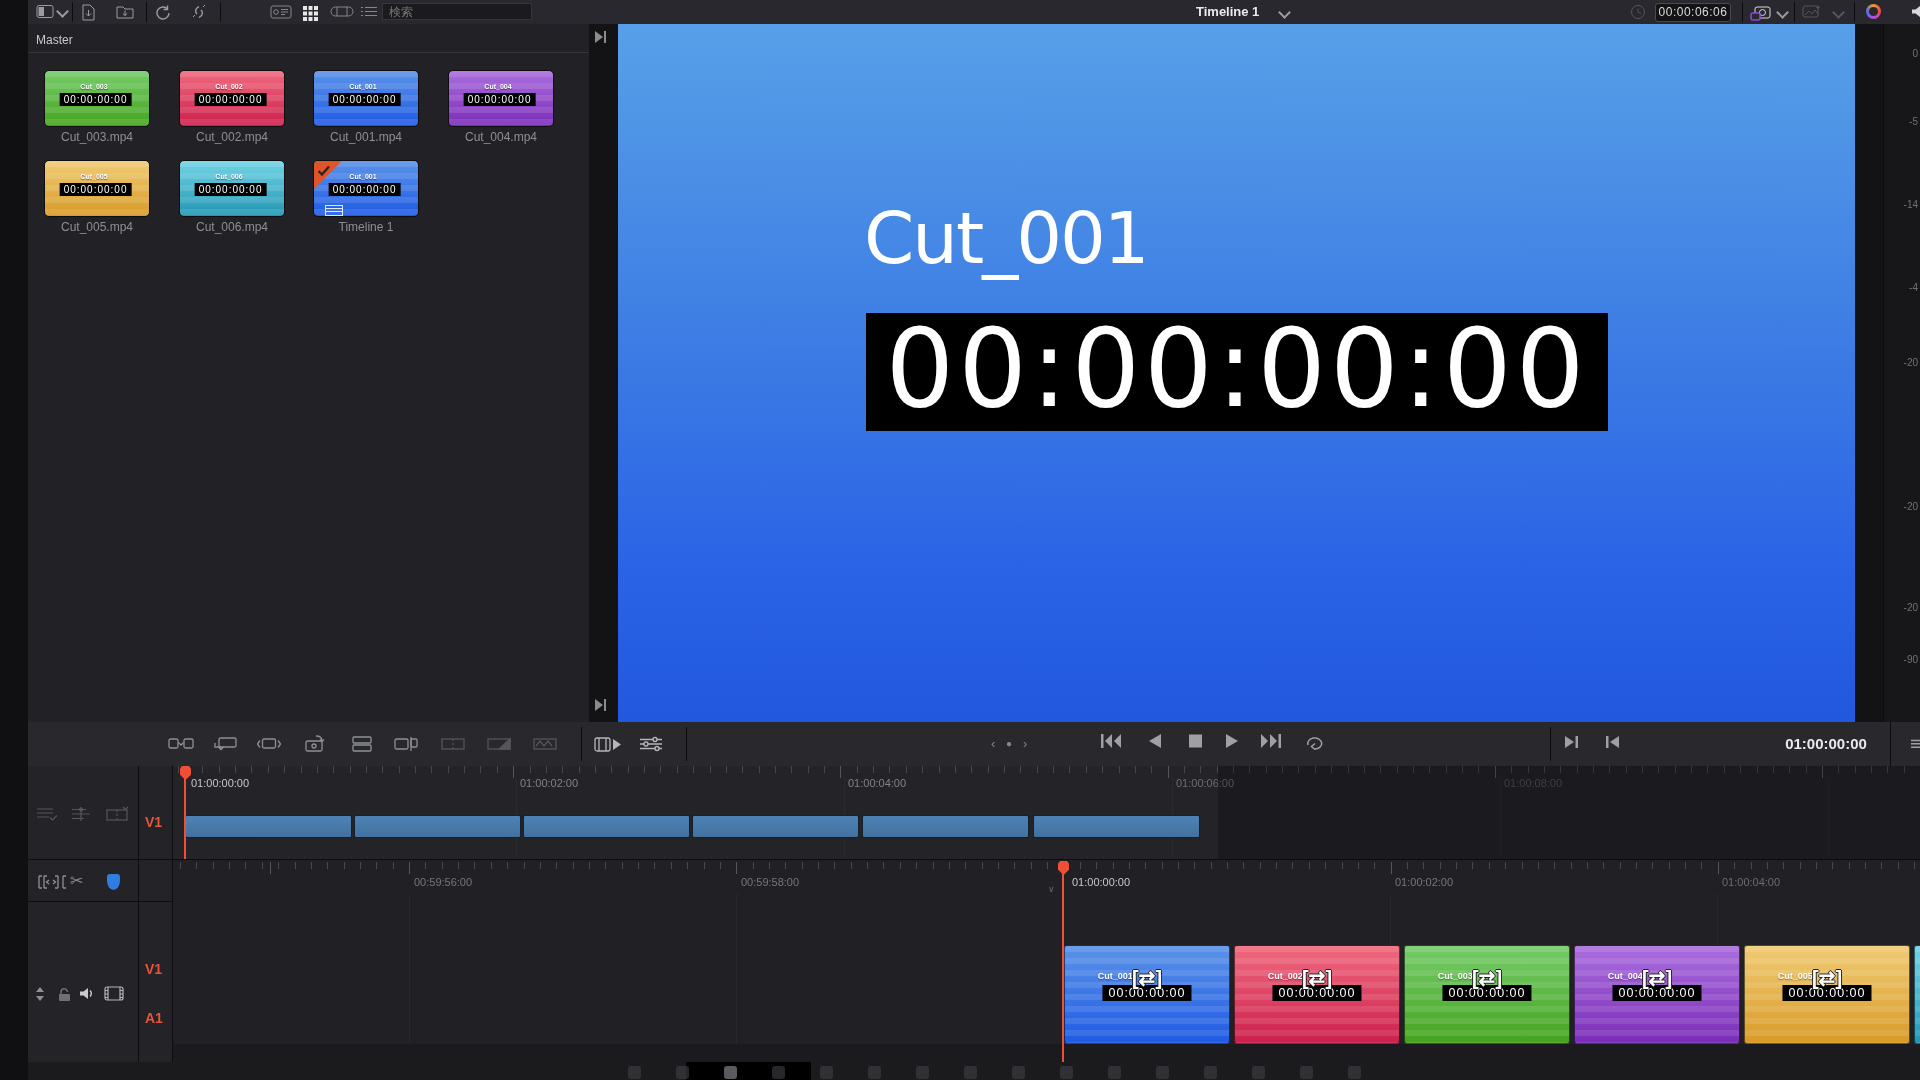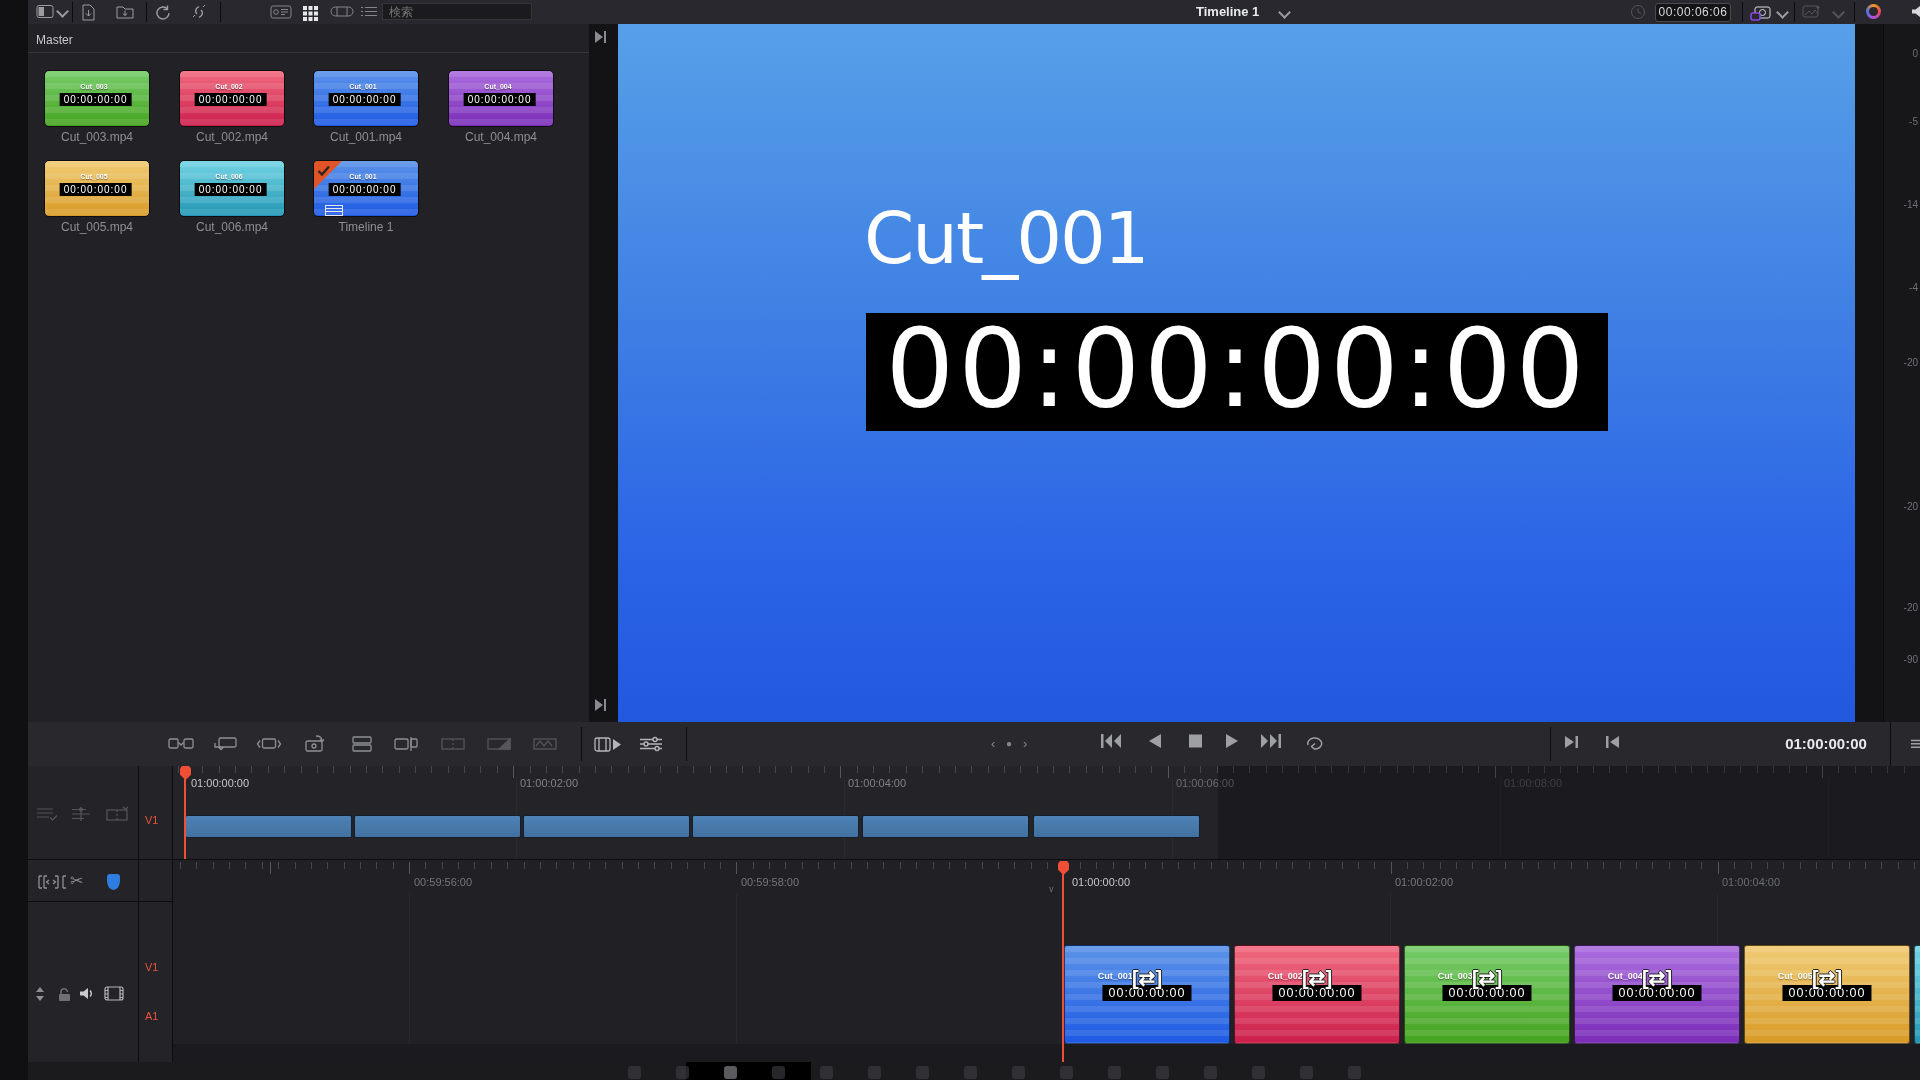--- a/index.html
+++ b/index.html
@@ -60,21 +60,21 @@
   #lower-tl{position:absolute;left:0;top:860px;width:1920px;height:202px;background:#202025;}
   .ticks{position:absolute;height:7px;background-image:repeating-linear-gradient(90deg,#46474c 0 1px,transparent 1px 16.36px);}
   .ticks-major{position:absolute;height:12px;background-image:repeating-linear-gradient(90deg,#55565b 0 1px,transparent 1px 327.2px);}
   .rlabel{position:absolute;font-size:11px;white-space:nowrap;}
   .gridline{position:absolute;width:1px;background:#2a2a2f;}
   .uclip{position:absolute;top:49px;width:167px;height:23px;border-radius:2px;border:1px solid #16202c;box-sizing:border-box;
          background:linear-gradient(180deg,#4e82b6,#41719f);}
   .ph-line{position:absolute;width:2px;background:#ef4f35;}
   .ph-head{position:absolute;width:11px;height:14px;background:#ef4f35;
            clip-path:polygon(50% 100%,0 62%,0 18%,18% 0,82% 0,100% 18%,100% 62%);}
-  .trk-label{position:absolute;color:#e8543a;font-size:11px;font-weight:normal;}
+  .trk-label{position:absolute;color:#e8543a;font-size:14px;font-weight:bold;}
   .tclip{position:absolute;top:85px;width:166px;height:99px;border-radius:3px;border:1px solid rgba(0,0,0,.55);box-sizing:border-box;overflow:hidden;}
   .tclip-name{position:absolute;left:20%;top:26%;color:#fff;font-size:9px;font-weight:bold;text-shadow:0 1px 1px rgba(0,0,0,.4);}
   .tclip-tc{position:absolute;left:50%;top:40%;transform:translateX(-50%);background:#000;color:#fff;font-size:12.5px;
             padding:1px 6px;letter-spacing:1px;white-space:nowrap;}
   .tclip-ov{position:absolute;left:50%;top:21%;transform:translateX(-50%);color:#fff;font-size:20px;font-weight:bold;
             text-shadow:-1px 0 #222,1px 0 #222,0 -1px #222,0 1px #222;}
   
   #meter{position:absolute;left:1855px;top:24px;width:65px;height:698px;background:#17171a;border-left:1px solid #0c0c0e;box-sizing:border-box;}
   .mbar{position:absolute;top:26px;width:7px;height:668px;background:#202024;border:1px solid #3f4044;box-sizing:border-box;}
   .mlab{position:absolute;right:30px;transform:translateY(-50%);color:#6f7175;font-size:10px;}

